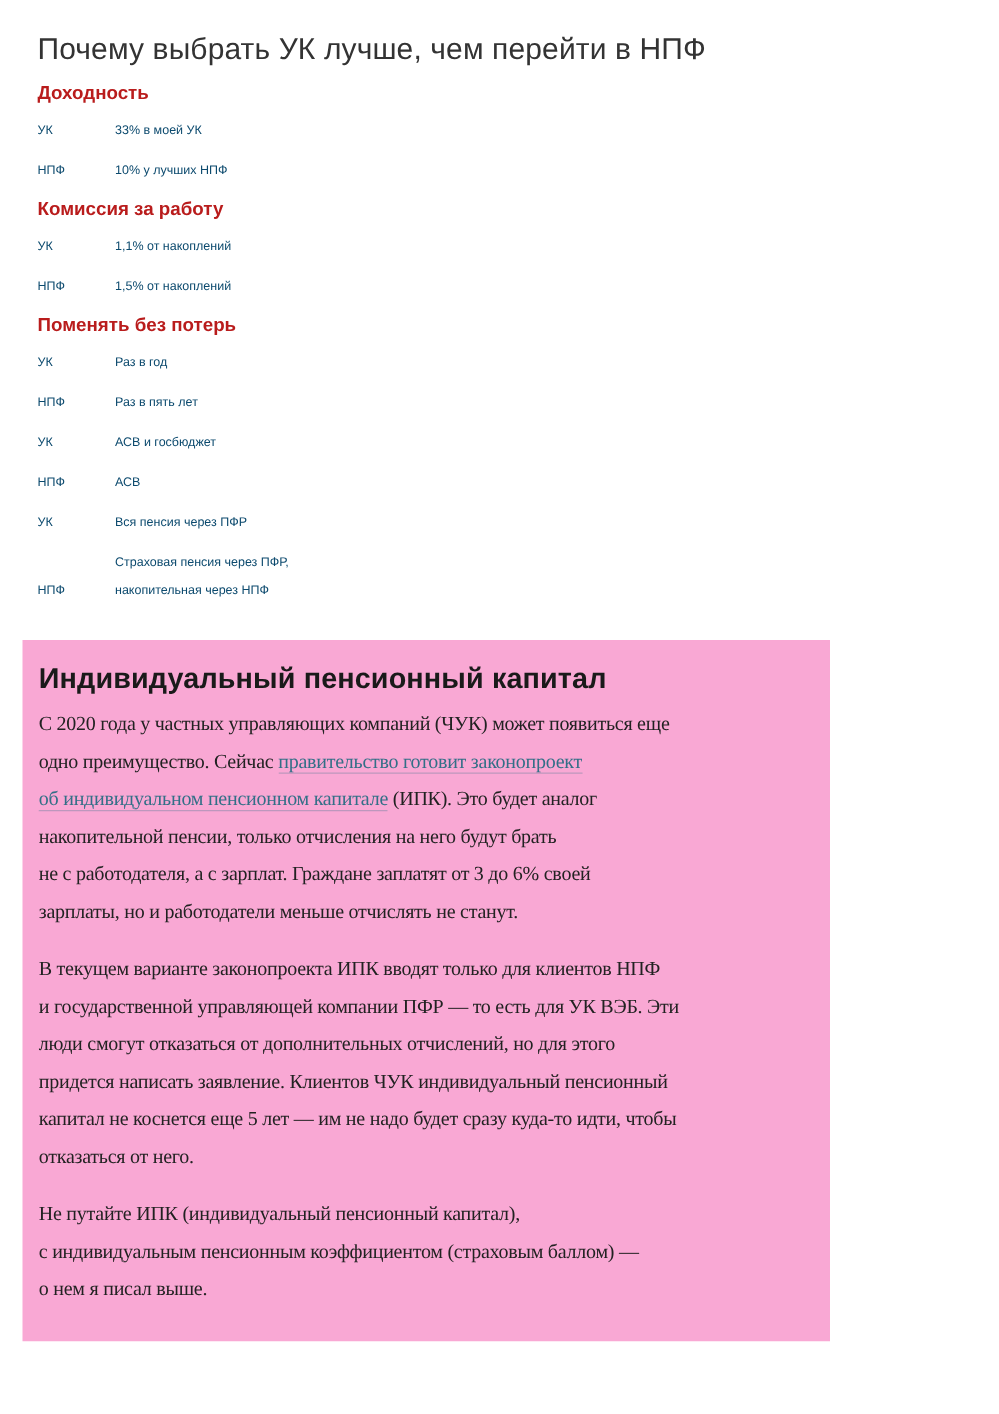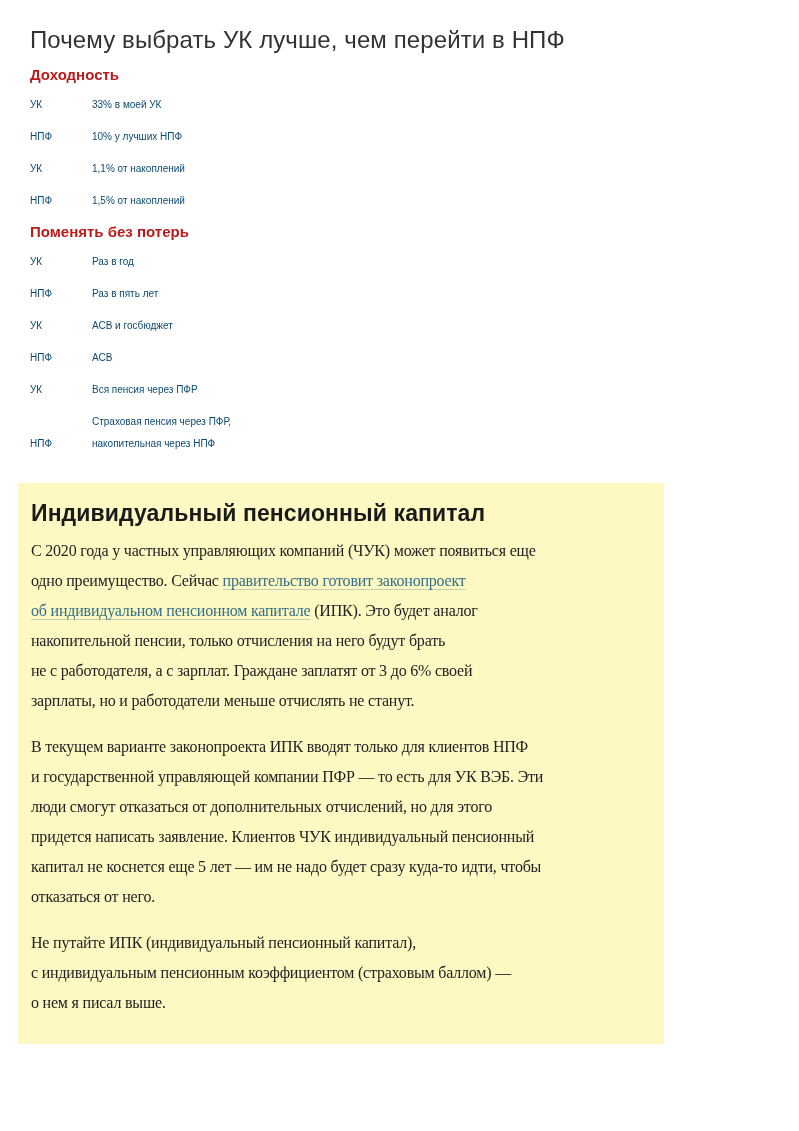--- a/index.html
+++ b/index.html
@@ -40,21 +40,21 @@
     font-size: 10px;
     line-height: 22px;
     color: #0c4a6e;
     align-items: flex-end;
   }
   .row .lbl { width: 62px; flex: none; }
   .row .val { white-space: pre-line; }
   
   .infobox {
     margin: 28px 16px 0 18px;
-    background: #fef9c3;
+    background: #f9a8d4;
     padding: 17px 14px 26px 13px;
   }
   .infobox-title {
     margin: 0 0 10px 0;
     font-size: 23px;
     line-height: 26px;
     font-weight: 700;
     color: #1a1a1a;
     letter-spacing: 0.1px;
   }
@@ -87,20 +87,21 @@
     <h3 class="sec-h">Доходность</h3>
     <div class="row">
       <span class="lbl">УК</span>
       <span class="val">33% в моей УК</span>
     </div>
     <div class="row">
       <span class="lbl">НПФ</span>
       <span class="val">10% у лучших НПФ</span>
     </div>
 
+    <h3 class="sec-h">Комиссия за работу</h3>
     <div class="row">
       <span class="lbl">УК</span>
       <span class="val">1,1% от накоплений</span>
     </div>
     <div class="row">
       <span class="lbl">НПФ</span>
       <span class="val">1,5% от накоплений</span>
     </div>
 
     <h3 class="sec-h">Поменять без потерь</h3>

